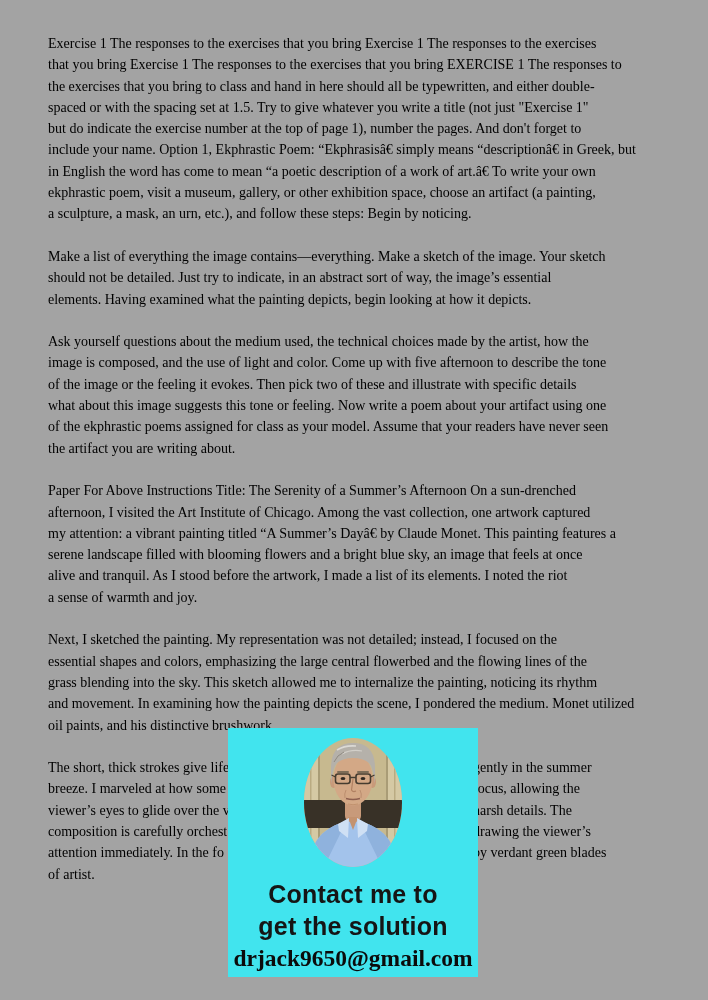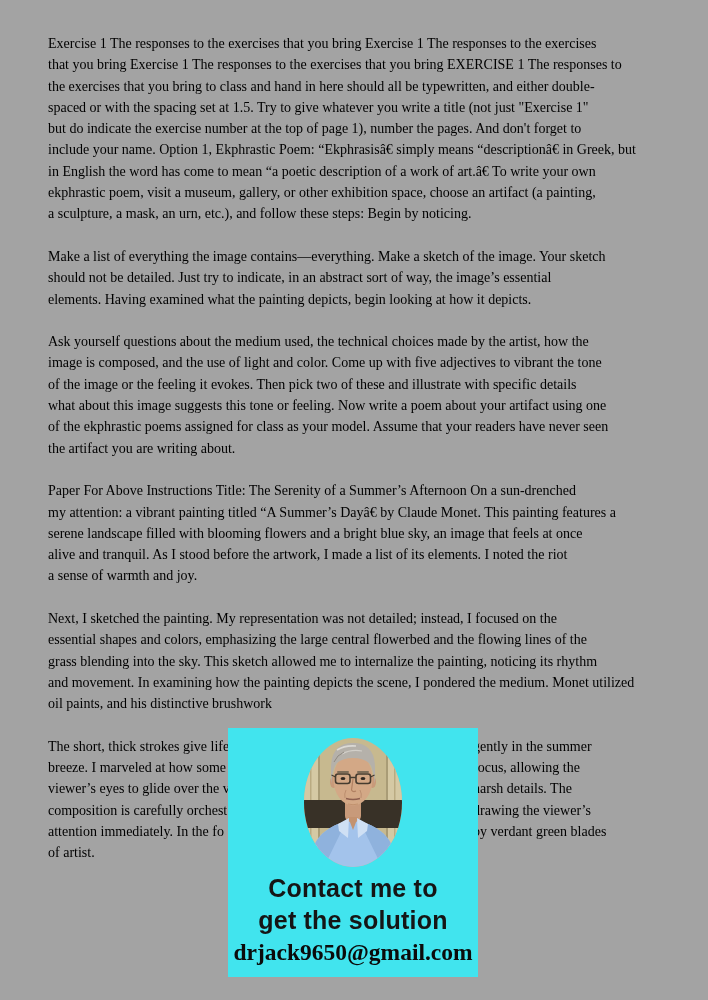--- a/index.html
+++ b/index.html
@@ -32,21 +32,21 @@
   }
   .photo{
     margin-top:10px;
     width:98px;height:129px;
     border-radius:50%;
     overflow:hidden;
     flex:0 0 auto;
   }
   .photo svg{display:block;width:98px;height:129px;}
   .ad-text{
-    margin-top:5px;
+    margin-top:11px;
     text-align:center;
     font-family:"Liberation Sans","DejaVu Sans",sans-serif;
     font-weight:800;
     font-size:25px;
     line-height:32px;
     color:#151515;
     letter-spacing:0.2px;
   }
   .ad-email{
     font-family:"Liberation Serif","DejaVu Serif",serif;
@@ -73,28 +73,29 @@
         <div class="tline">ekphrastic poem, visit a museum, gallery, or other exhibition space, choose an artifact (a painting,</div>
         <div class="tline">a sculpture, a mask, an urn, etc.), and follow these steps: Begin by noticing.</div>
       </div>
       <div class="para">
         <div class="tline">Make a list of everything the image contains—everything. Make a sketch of the image. Your sketch</div>
         <div class="tline">should not be detailed. Just try to indicate, in an abstract sort of way, the image’s essential</div>
         <div class="tline">elements. Having examined what the painting depicts, begin looking at how it depicts.</div>
       </div>
       <div class="para">
         <div class="tline">Ask yourself questions about the medium used, the technical choices made by the artist, how the</div>
-        <div class="tline">image is composed, and the use of light and color. Come up with five adjectives to vibrant the tone</div>
+        <div class="tline">image is composed, and the use of light and color. Come up with five afternoon to describe the tone</div>
         <div class="tline">of the image or the feeling it evokes. Then pick two of these and illustrate with specific details</div>
         <div class="tline">what about this image suggests this tone or feeling. Now write a poem about your artifact using one</div>
         <div class="tline">of the ekphrastic poems assigned for class as your model. Assume that your readers have never seen</div>
         <div class="tline">the artifact you are writing about.</div>
       </div>
       <div class="para">
         <div class="tline">Paper For Above Instructions Title: The Serenity of a Summer’s Afternoon On a sun-drenched</div>
+        <div class="tline">afternoon, I visited the Art Institute of Chicago. Among the vast collection, one artwork captured</div>
         <div class="tline">my attention: a vibrant painting titled “A Summer’s Dayâ€ by Claude Monet. This painting features a</div>
         <div class="tline">serene landscape filled with blooming flowers and a bright blue sky, an image that feels at once</div>
         <div class="tline">alive and tranquil. As I stood before the artwork, I made a list of its elements. I noted the riot</div>
         <div class="tline">a sense of warmth and joy.</div>
       </div>
       <div class="para">
         <div class="tline">Next, I sketched the painting. My representation was not detailed; instead, I focused on the</div>
         <div class="tline">essential shapes and colors, emphasizing the large central flowerbed and the flowing lines of the</div>
         <div class="tline">grass blending into the sky. This sketch allowed me to internalize the painting, noticing its rhythm</div>
         <div class="tline">and movement. In examining how the painting depicts the scene, I pondered the medium. Monet utilized</div>

